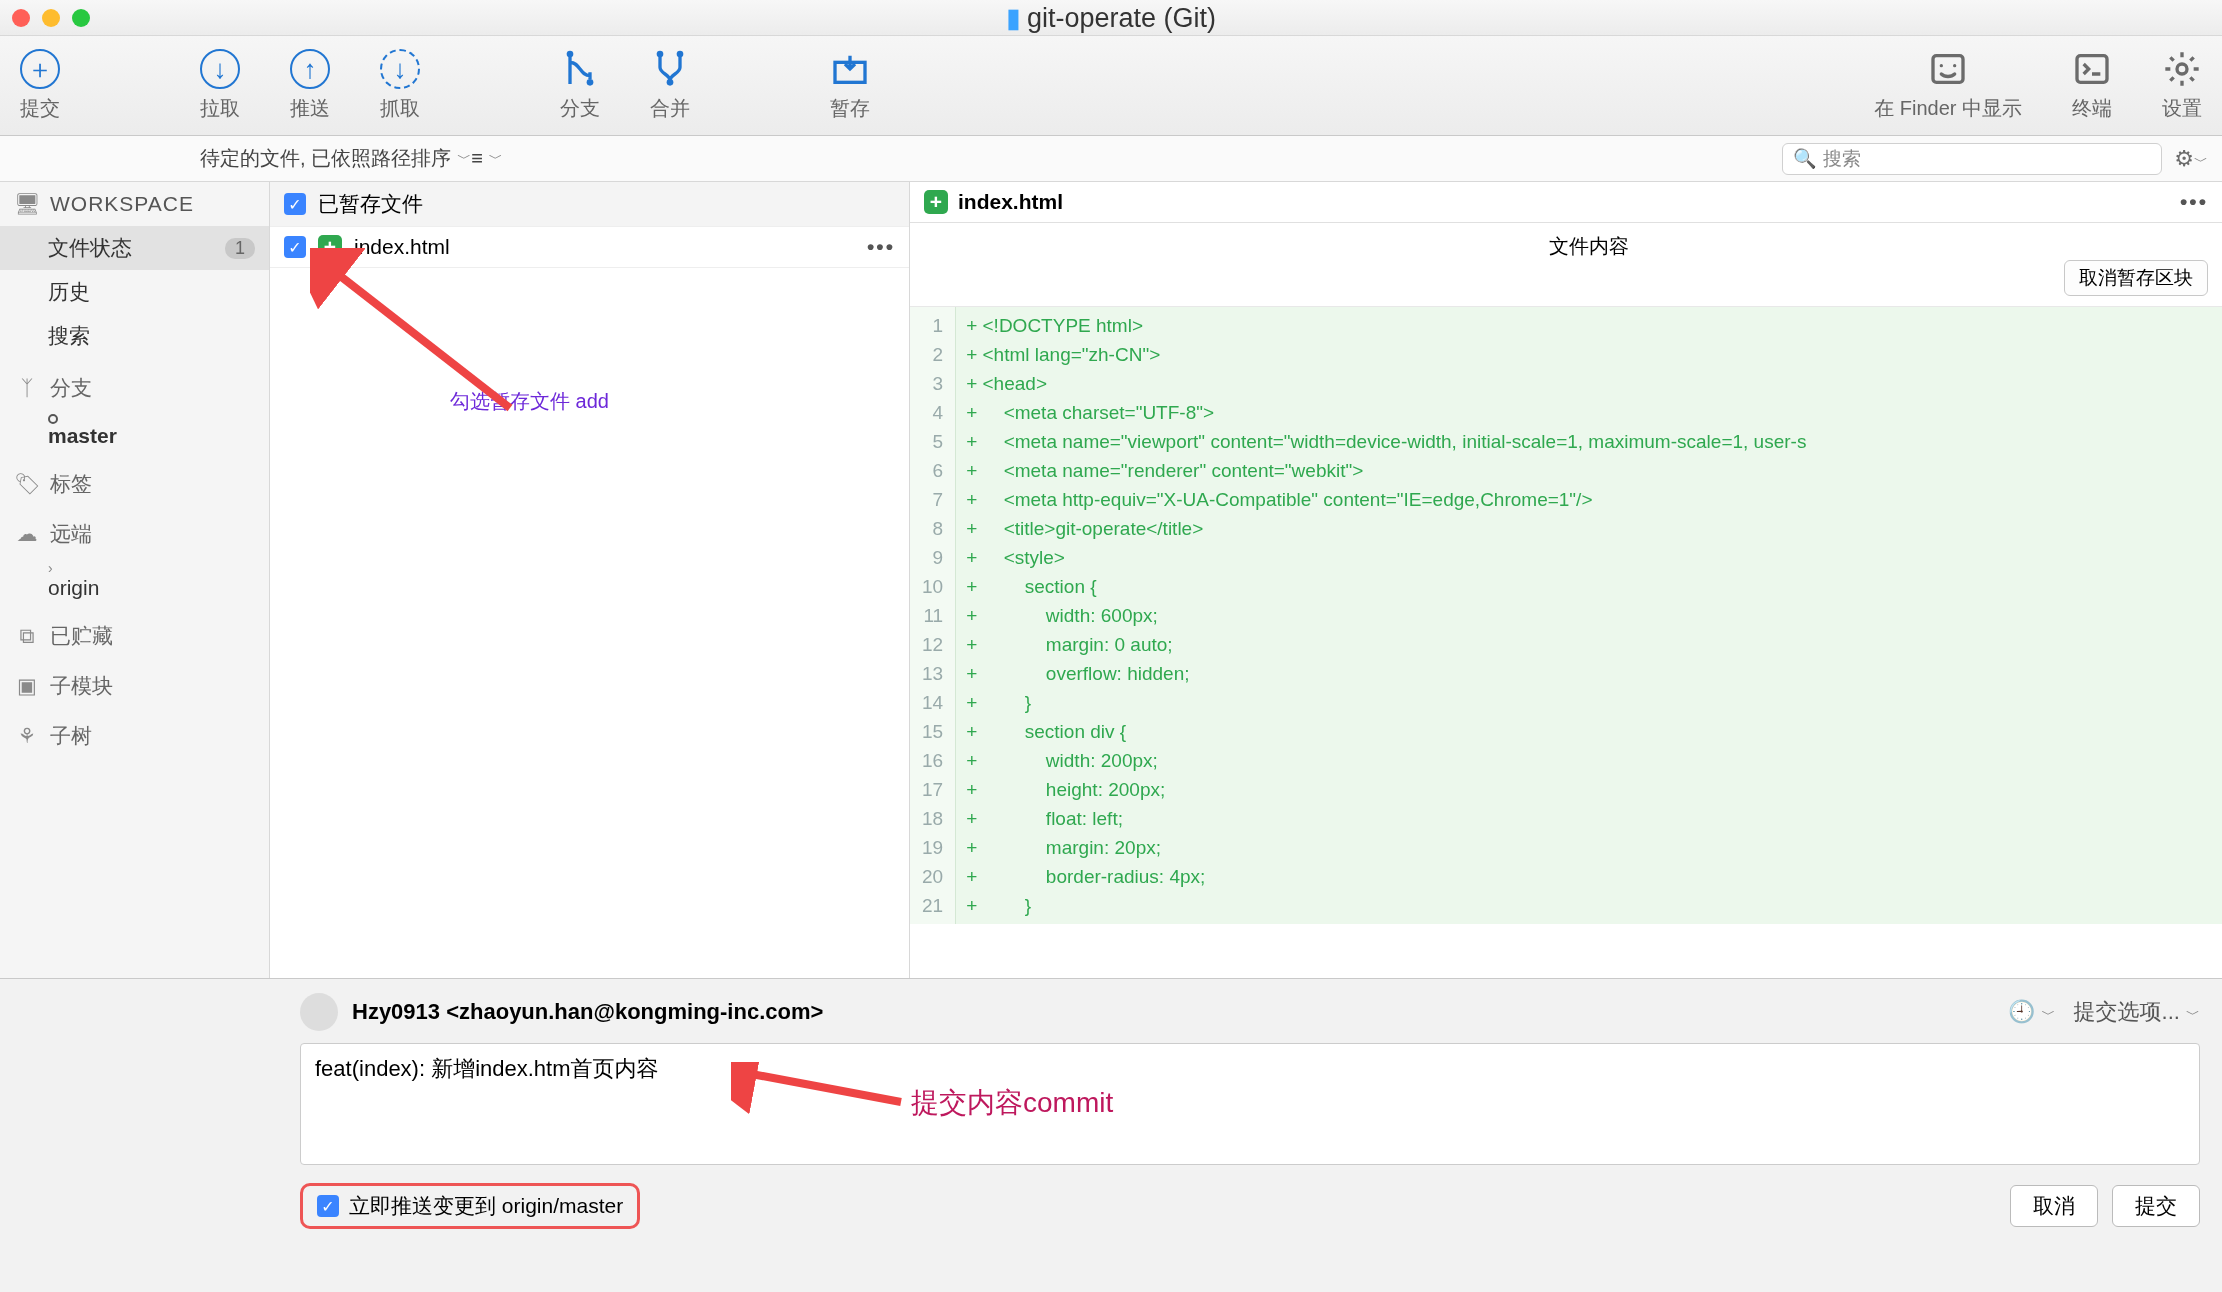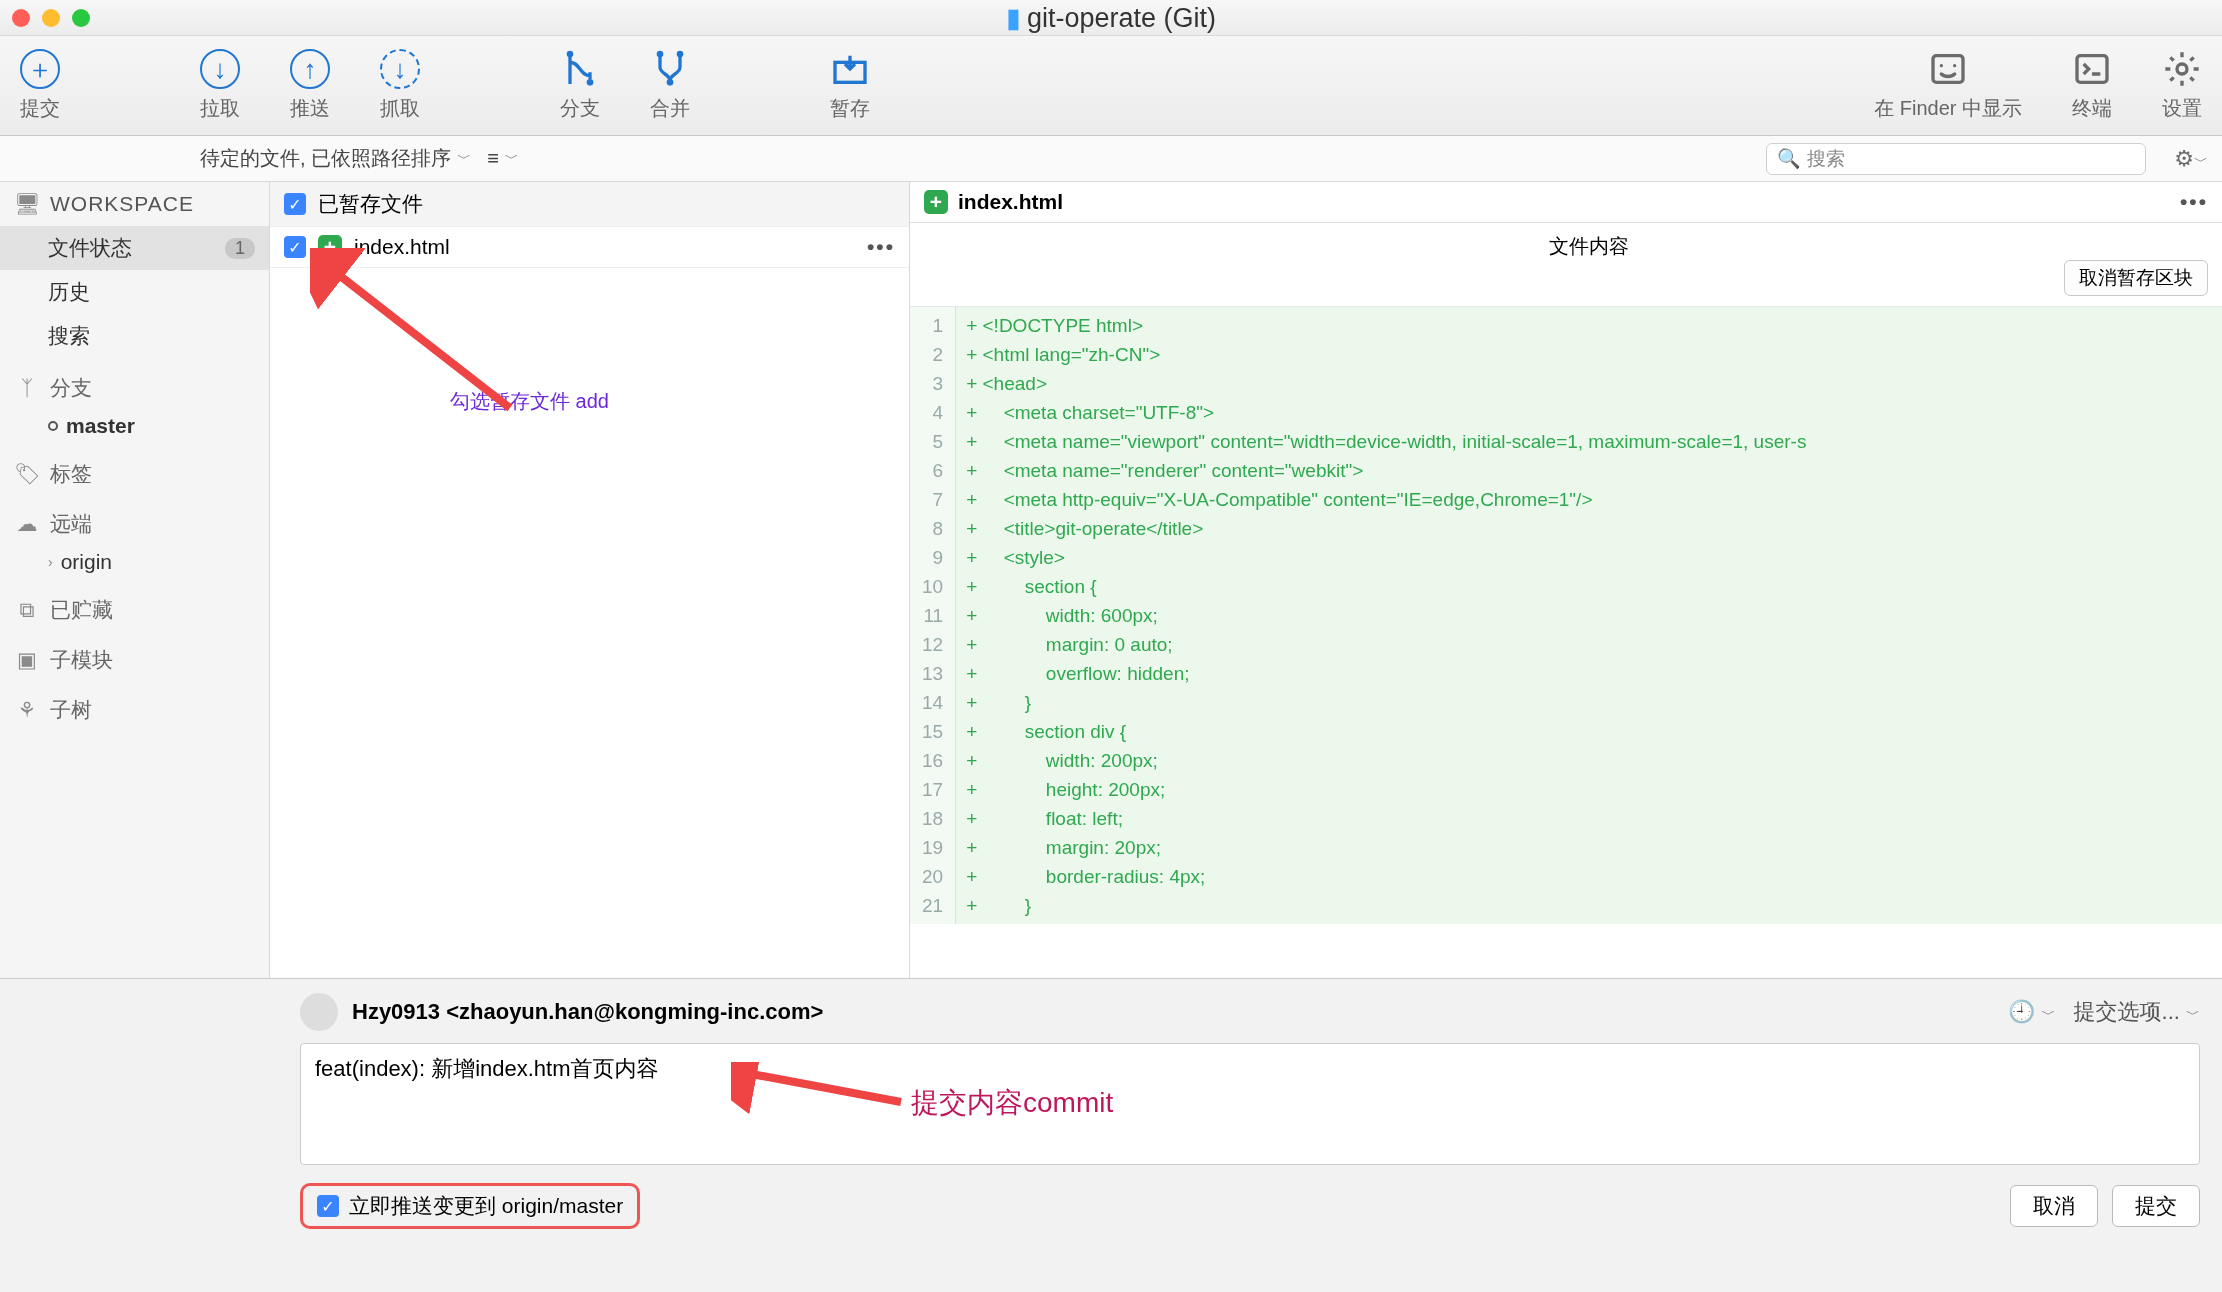--- a/index.html
+++ b/index.html
@@ -14,37 +14,37 @@
 .folder-ico { color:#3aa3ff; margin-right:6px; }
 
 
 .toolbar { height: 100px; background: linear-gradient(#f6f6f6,#ececec); border-bottom:1px solid #c9c9c9; display:flex; align-items:center; padding: 0 20px; gap: 50px; }
 .tool { display:flex; flex-direction:column; align-items:center; gap:6px; color:#666; font-size:20px; }
 .tool svg, .tool .ico { width:40px; height:40px; color:#2176d2; display:flex; align-items:center; justify-content:center; }
 .tool .ico { border:2px solid #2176d2; border-radius:50%; font-size:26px; }
 .spacer{flex:1;}
 
 
-.subbar { height: 46px; border-bottom:1px solid #d8d8d8; background:#fafafa; display:flex; align-items:center; padding:0 14px 0 200px; gap:16px; font-size:20px; }
+.subbar { height: 46px; border-bottom:1px solid #d8d8d8; background:#fafafa; display:flex; align-items:center; padding:0 14px 0 200px; font-size:20px; }
 .subbar .drop{display:flex;align-items:center;gap:6px;color:#444;}
 .search{ margin-left:auto; width:380px; height:32px; border:1px solid #d0d0d0; border-radius:6px; background:#fff; display:flex; align-items:center; padding:0 10px; color:#888; font-size:19px; gap:6px;}
 .gear{ margin-left:12px; color:#6b6b6b; font-size:22px; }
 
 
 .main { display:flex; height: calc(1292px - 36px - 100px - 46px - 314px); }
 
 
 .sidebar { width: 270px; background:#f5f5f5; border-right:1px solid #d8d8d8; padding-top:0; font-size:21px; color:#333; }
 .side-head { display:flex; align-items:center; gap:10px; padding:10px 14px; color:#555; letter-spacing:1px; }
 .side-item { display:flex; align-items:center; padding:8px 14px 8px 48px; gap:10px; }
 .side-item.active{ background:#e2e2e2; }
 .side-item .badge{ margin-left:auto; background:#c8c8c8; color:#666; border-radius:10px; padding:0 10px; font-size:18px;}
 .side-sec { display:flex; align-items:center; gap:10px; padding:16px 14px 6px; color:#666; }
 .side-ico{ width:26px; color:#8a8a8a; text-align:center; }
-.side-sub{ padding-left:48px; display:flex; align-items:center; gap:8px; padding-top:6px; padding-bottom:6px;}
+.side-sub{ padding-left:48px; display:flex; align-items:flex-start; padding-top:6px; padding-bottom:6px;flex-direction:column;}
 .bullet{width:10px;height:10px;border:2px solid #555;border-radius:50%;}
 
 
 .files { width:640px; background:#fff; border-right:1px solid #d8d8d8; display:flex; flex-direction:column; }
 .staged-head, .file-row { display:flex; align-items:center; gap:12px; padding:8px 14px; border-bottom:1px solid #eee; font-size:21px; }
 .staged-head{ background:#f4f4f4; }
 .file-row{ background:#fff; }
 .chk{ width:22px; height:22px; border-radius:4px; background:#3a84ff; color:#fff; display:flex; align-items:center; justify-content:center; font-size:16px;}
 .add-badge{ width:24px;height:24px;border-radius:5px;background:#2fa84f;color:#fff;display:flex;align-items:center;justify-content:center;font-weight:bold;}
 .dots{margin-left:auto;color:#555;letter-spacing:2px;font-weight:bold;}

